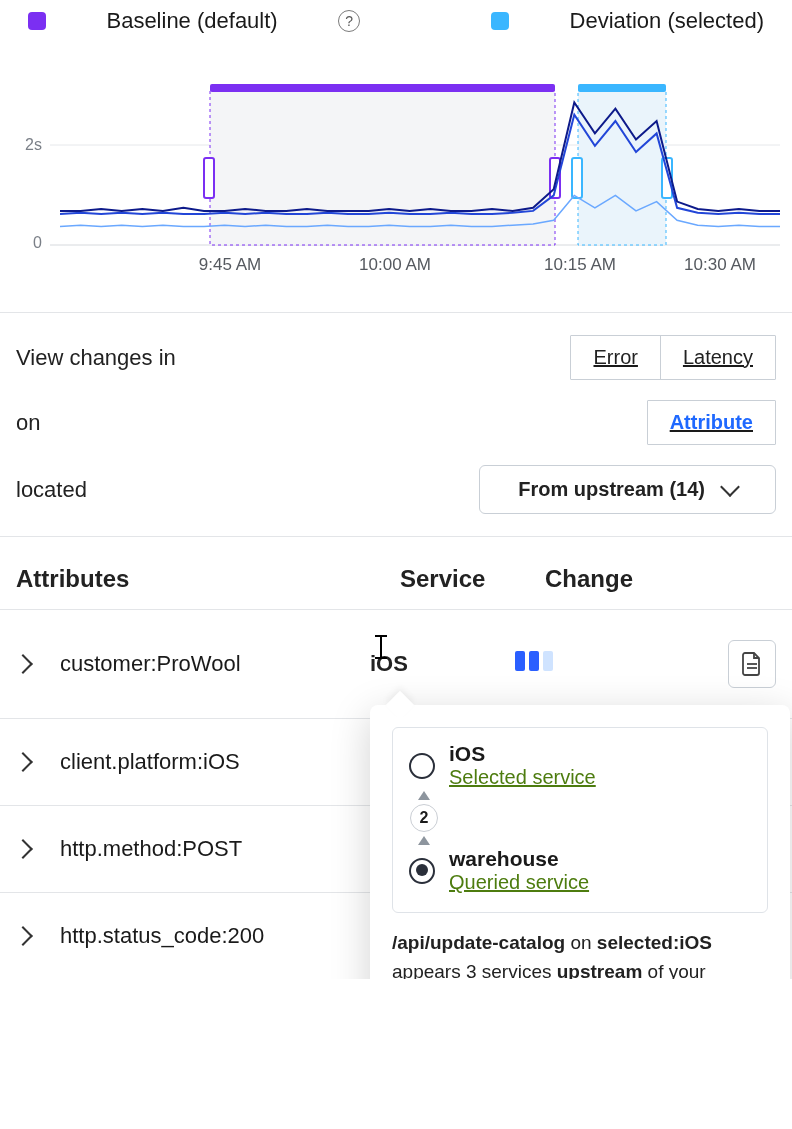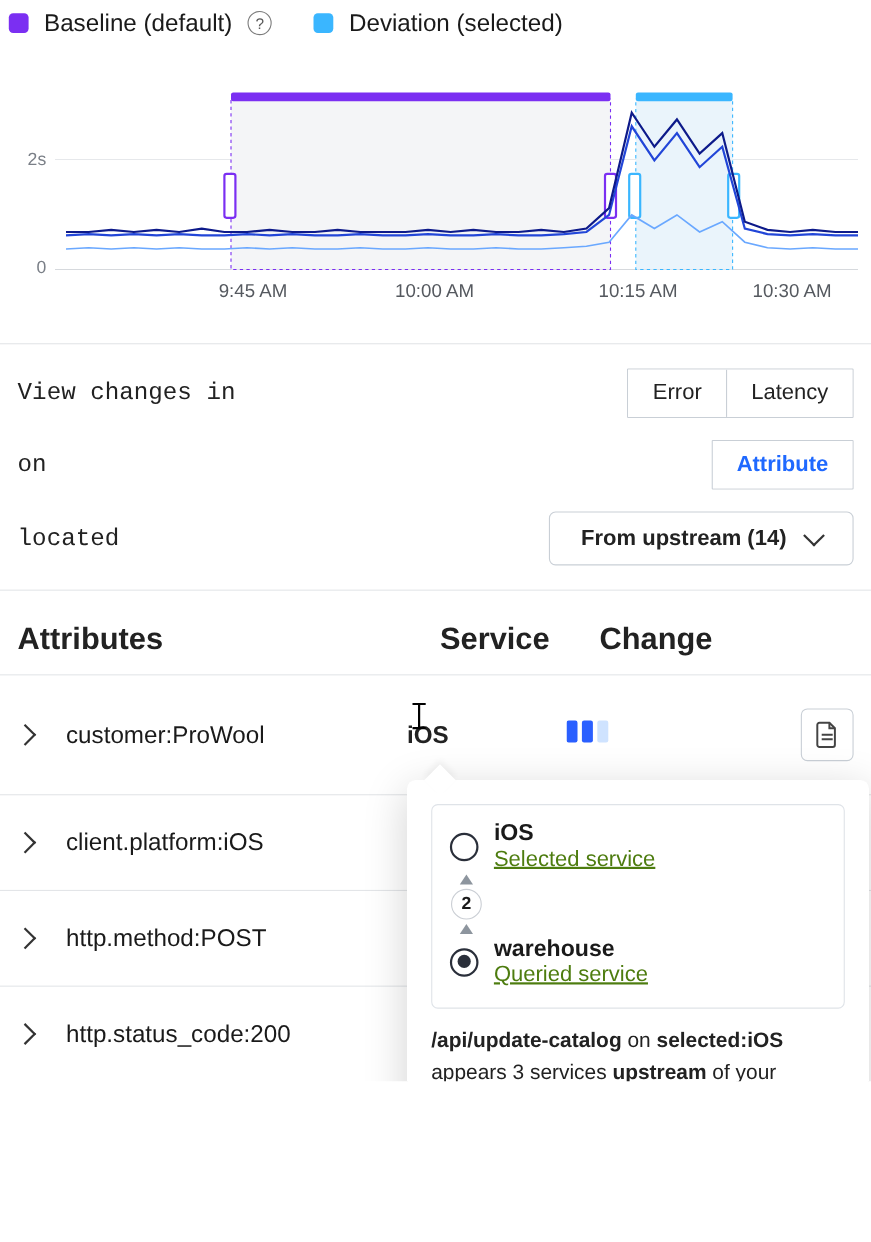--- a/index.html
+++ b/index.html
@@ -8,21 +8,22 @@
   background: #fff;
   color: #1a1a1a;
   width: 792px;
   padding: 0;
 }
 .legend {
   display: flex;
   align-items: center;
   gap: 14px;
   font-size: 22px;
-  padding: 8px 8px 6px;
+  padding: 8px 28px 6px;
+  justify-content: space-between;
 }
 .swatch {
   width: 18px; height: 18px;
   border-radius: 4px;
   display: inline-block;
 }
 .help-circle {
   width: 22px; height: 22px;
   border: 1.5px solid #7b7b7b;
   border-radius: 50%;
@@ -39,27 +40,27 @@
 
 .control-row {
   display: flex;
   align-items: center;
   justify-content: space-between;
   padding: 10px 16px;
 }
 .control-label {
   font-size: 22px;
   color: #222;
-  font-family: Liberation Mono, monospace;
 }
 .seg {
   display: inline-flex;
   border: 1px solid #c9cfd6;
   border-radius: 1px;
   overflow: hidden;
+  text-decoration: underline;
 }
 .seg button {
   background: #fff;
   border: none;
   border-left: 1px solid #c9cfd6;
   padding: 10px 22px;
   font-size: 20px;
   color: #222;
   cursor: pointer;
 }
@@ -68,32 +69,32 @@
   color: #1f69ff;
   font-weight: 600;
 }
 .dropdown-btn {
   display: inline-flex;
   align-items: center;
   gap: 18px;
   border: 1px solid #c9cfd6;
   border-radius: 6px;
   background: #fff;
-  padding: 12px 28px;
+  padding: 12px 38px;
   font-size: 20px;
   color: #222;
   cursor: pointer;
   font-weight: 600;
 }
 .chev { width: 14px; height: 14px; border-right: 2px solid #333; border-bottom: 2px solid #333; transform: rotate(45deg); margin-top: -5px;}
 
 .table-head {
   display: flex;
   padding: 16px;
-  font-size: 28px;
+  font-size: 24px;
   font-weight: 600;
   color: #222;
   border-bottom: 1px solid #e3e5e8;
 }
 .col-attr { flex: 0 0 360px; }
 .col-svc  { flex: 0 0 145px; margin-left: 24px; }
 .col-change { flex: 0 0 160px; }
 .col-act { flex: 1; }
 
 .row {

